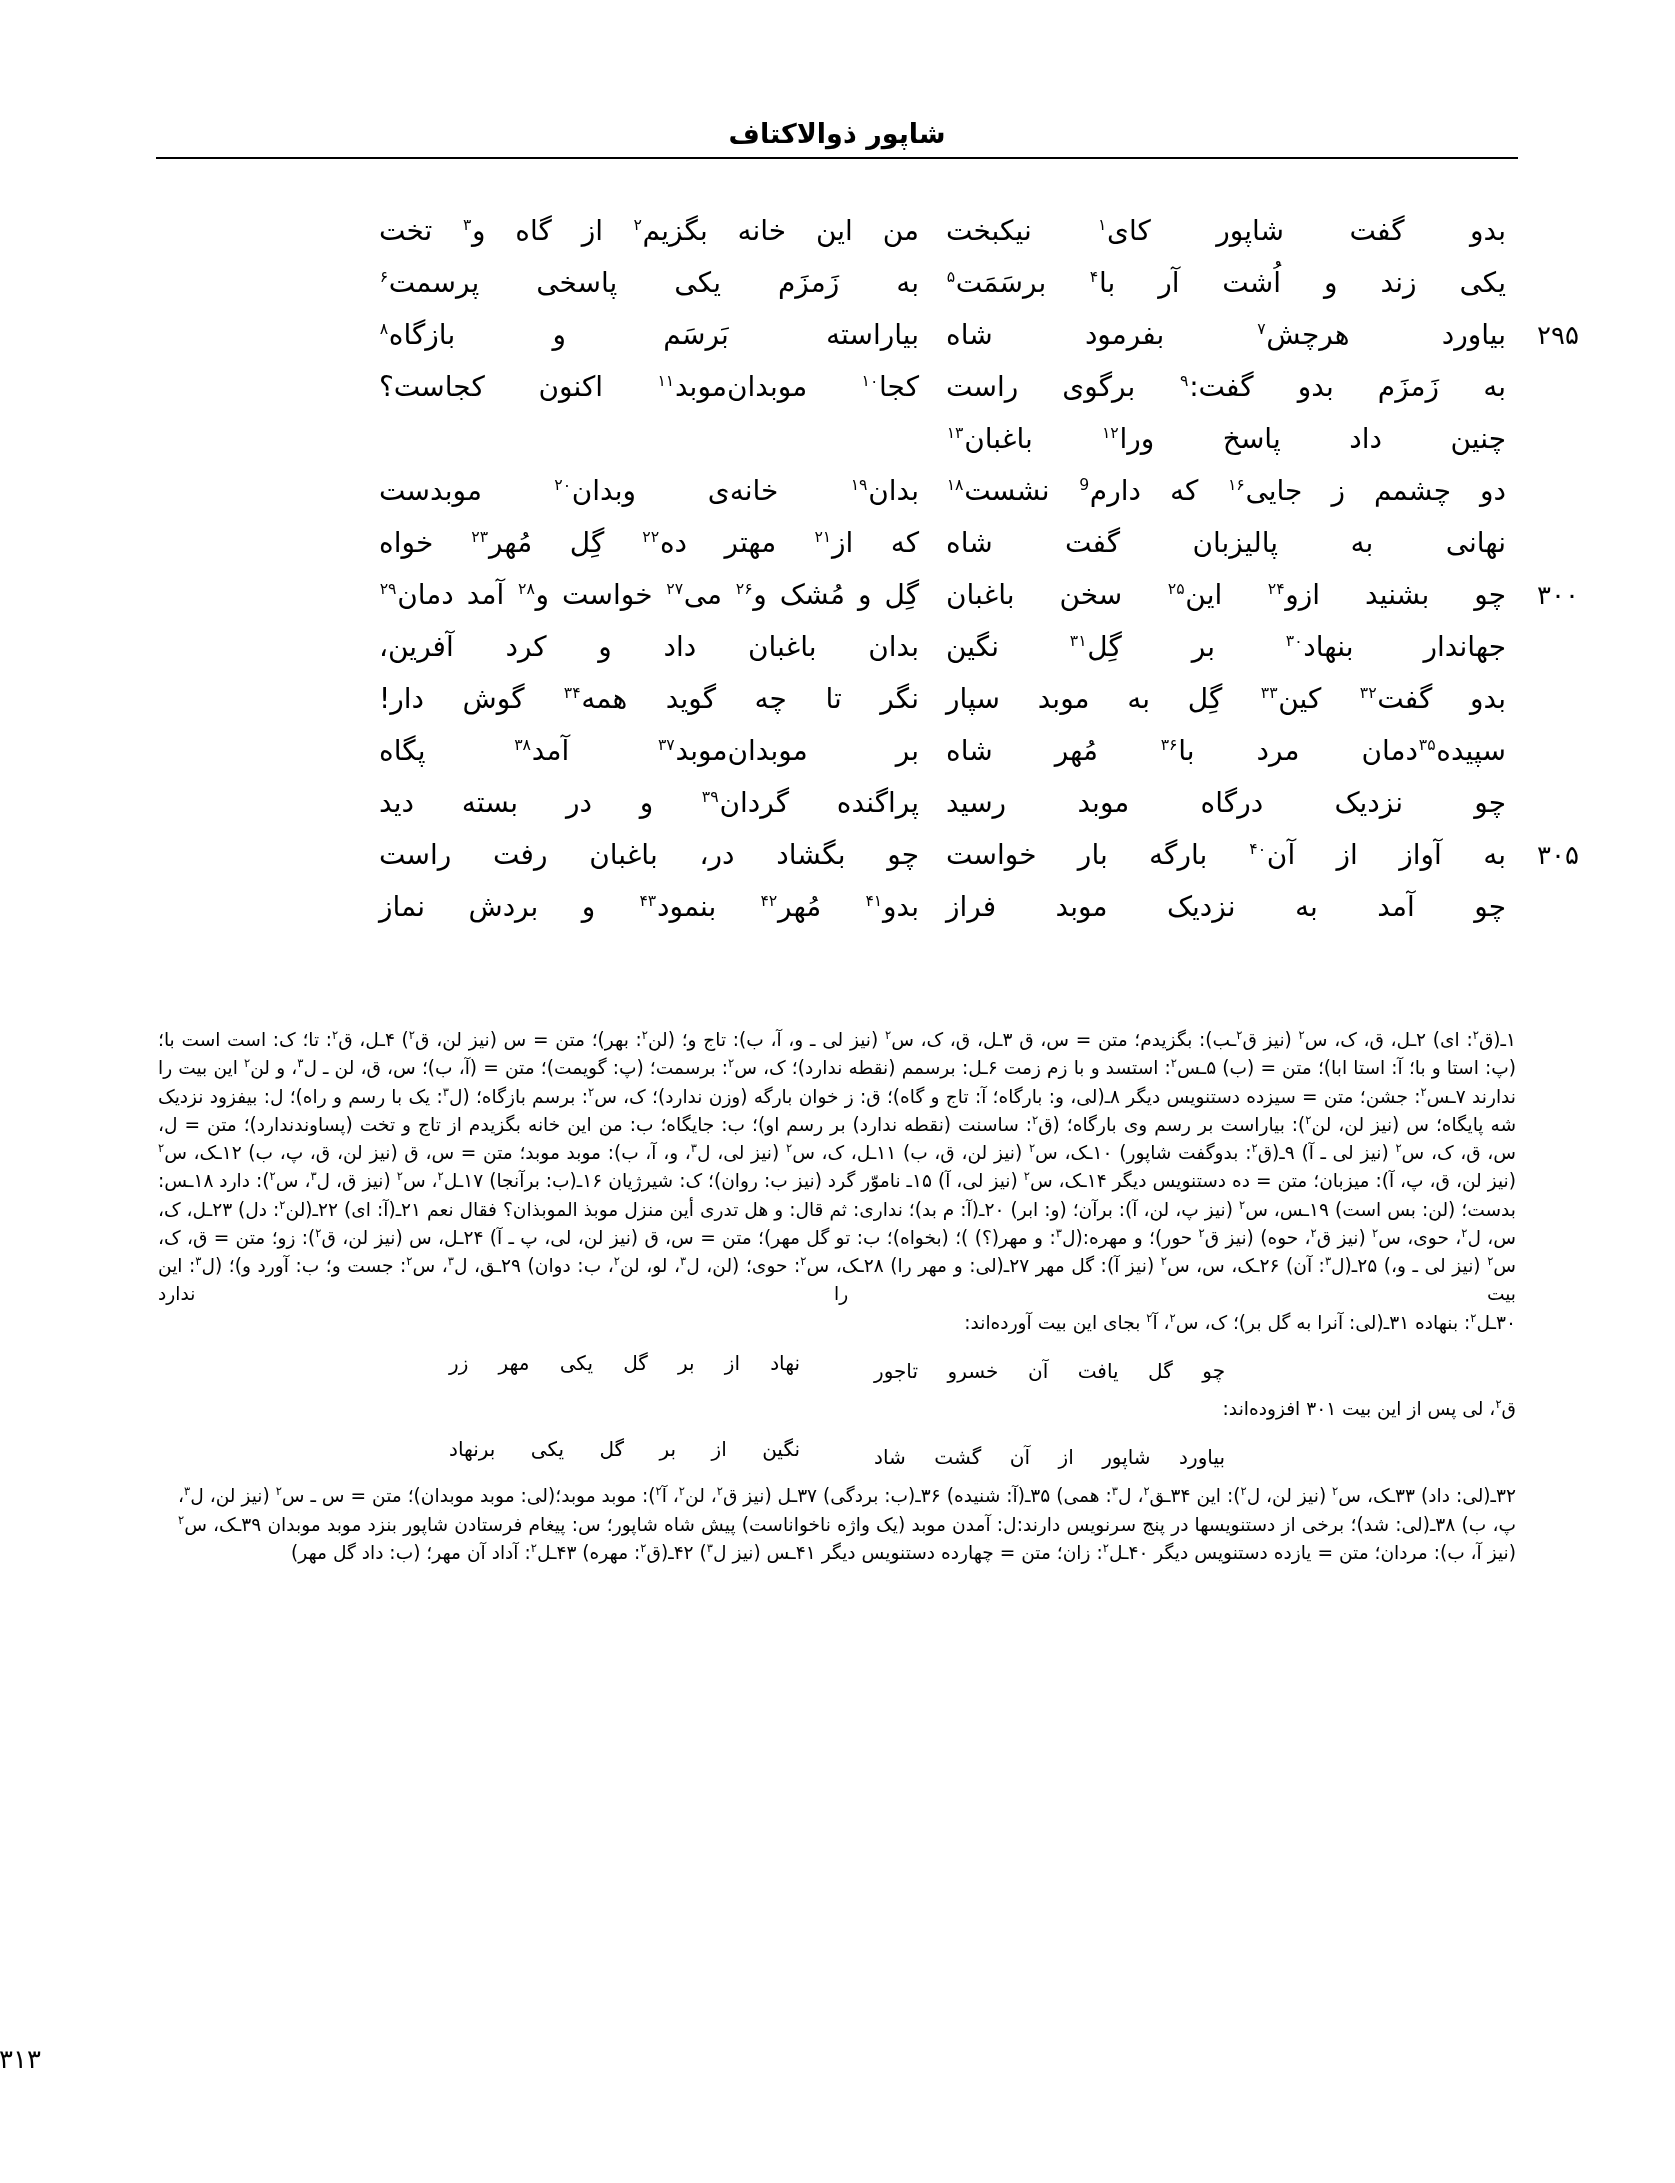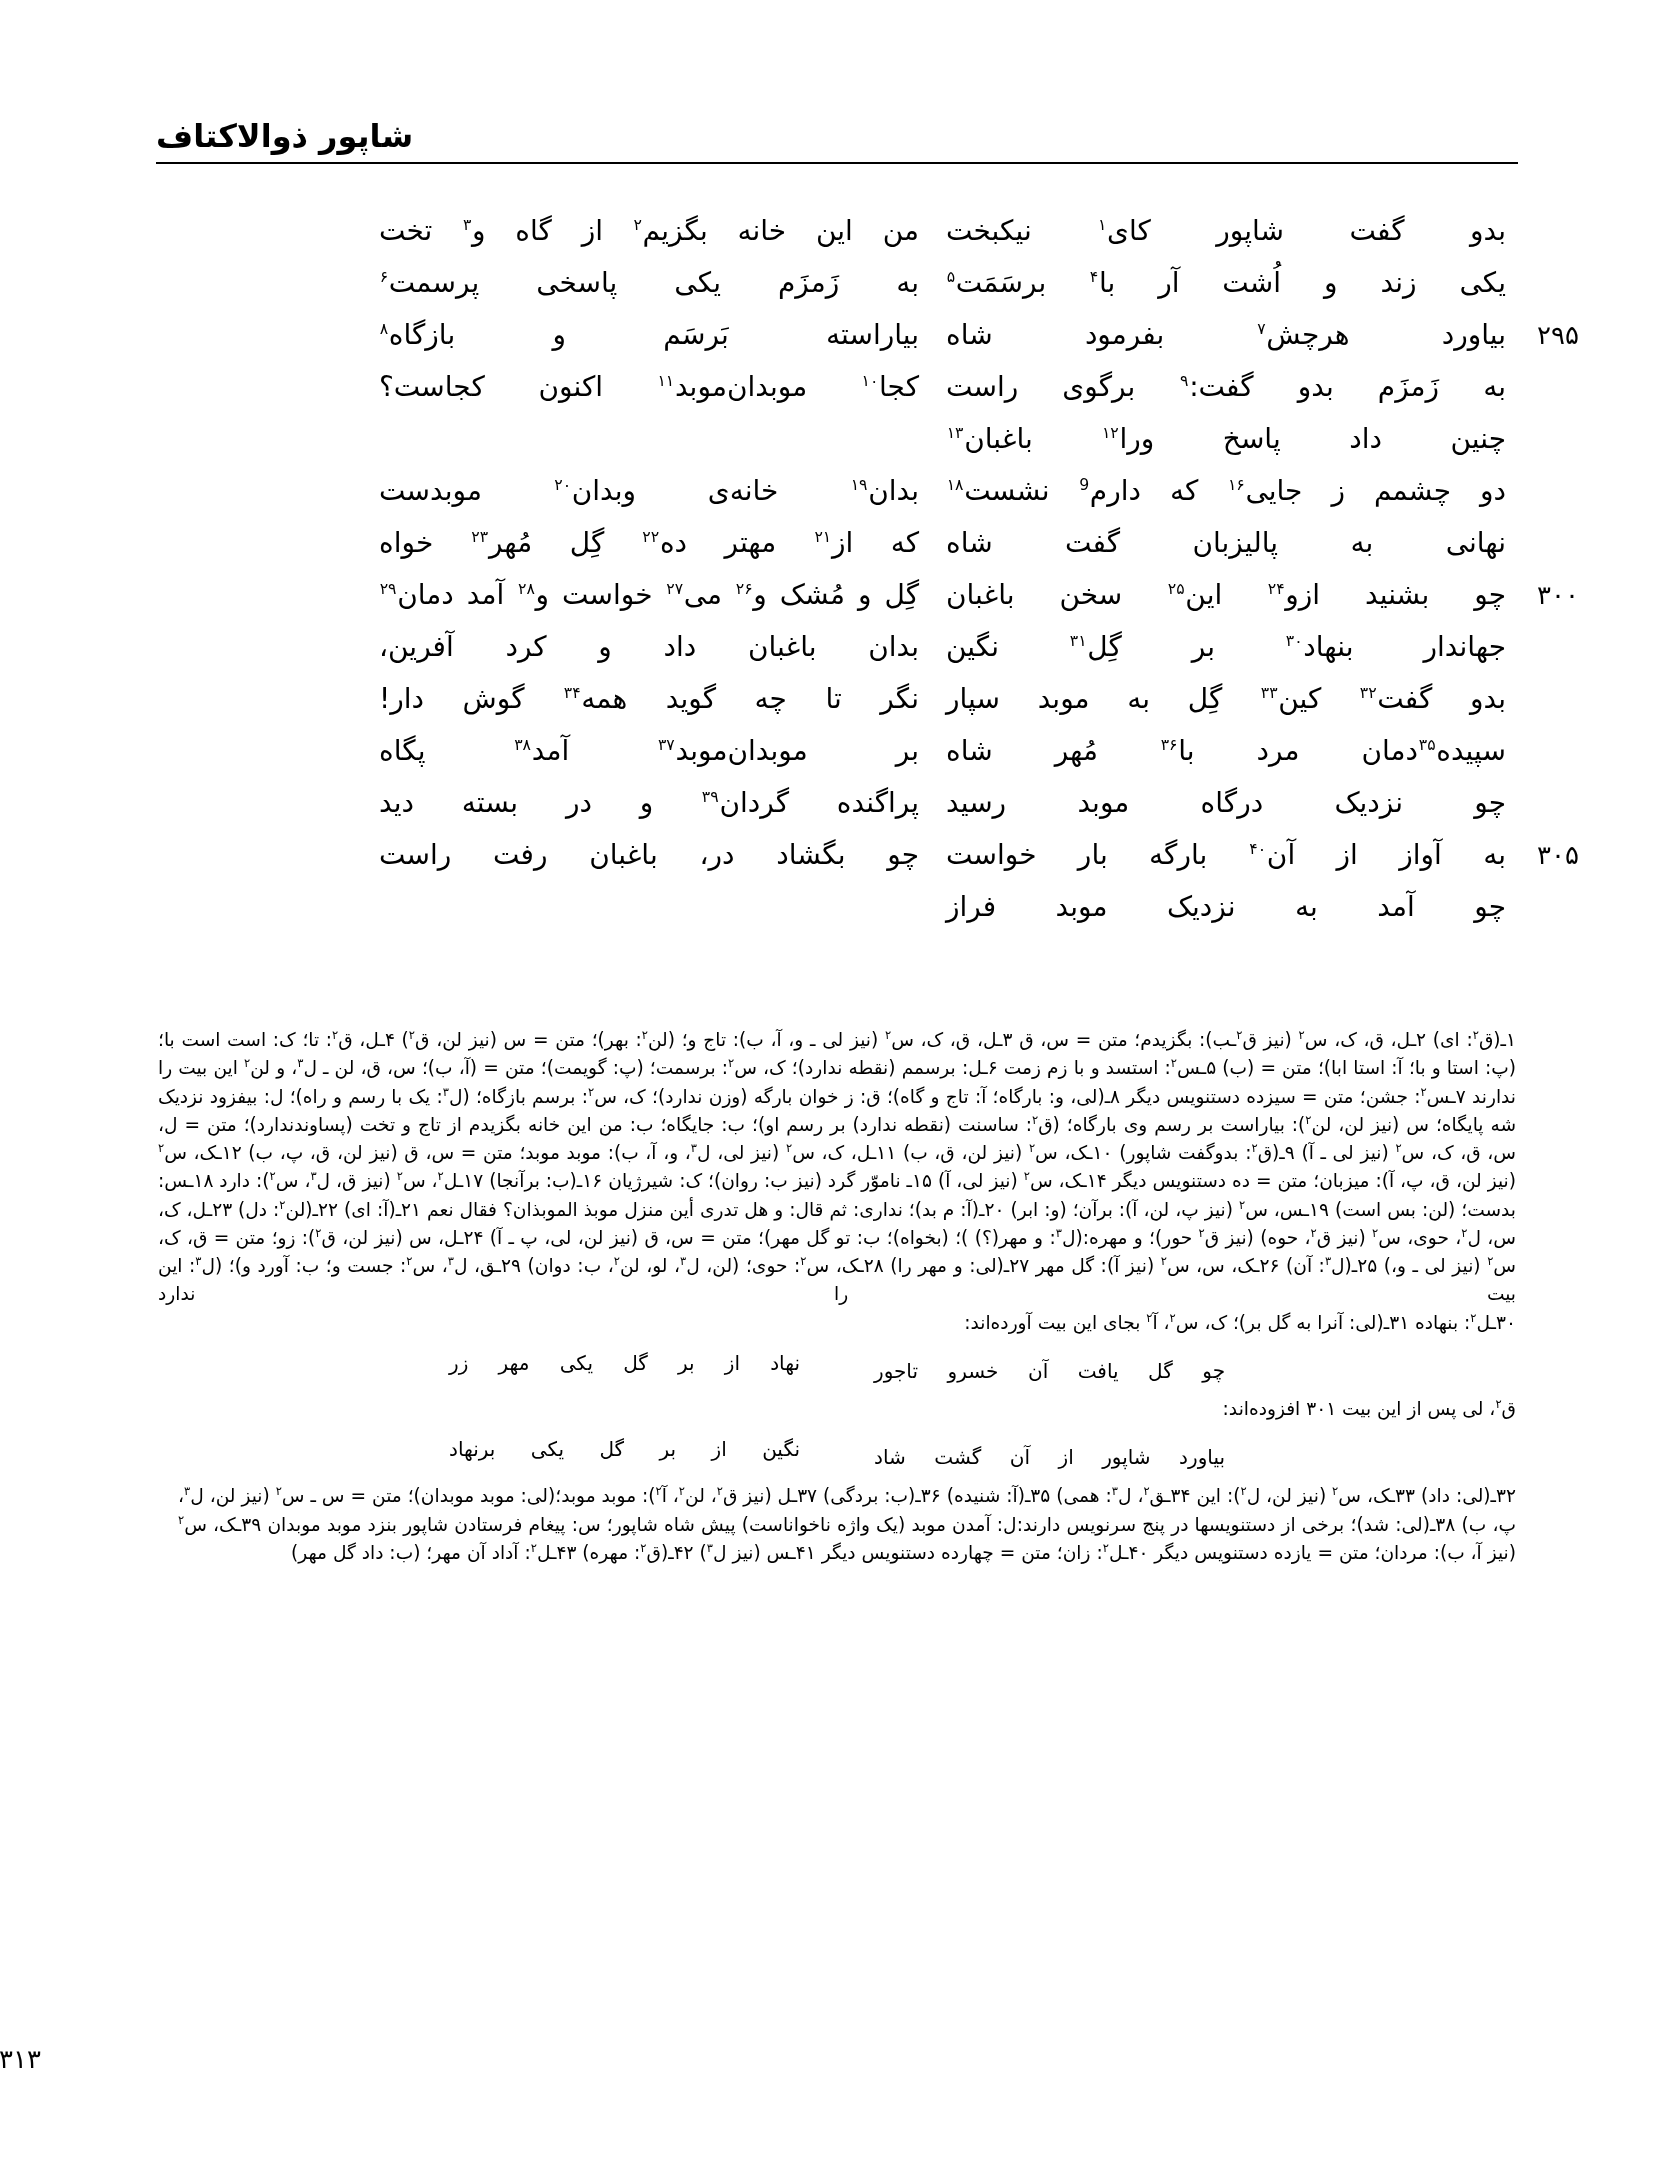--- a/index.html
+++ b/index.html
@@ -19,24 +19,24 @@
   }
 
   
   .header {
     position: absolute;
     top: 119px;
     right: 157px;
     left: 157px;
   }
   .header-title {
-    font-size: 32px;
+    font-size: 27px;
     font-weight: bold;
     line-height: 1.1;
-    text-align: left;
+    text-align: center;
     letter-spacing: 0.3px;
   }
   .header-rule {
     margin-top: 8px;
     height: 2px;
     background: #000;
     width: 100%;
   }
 
   
@@ -263,20 +263,23 @@
           <span class="txt">به آواز از آن<sup class="mark">۴۰</sup> بارگه بار خواست</span>
         </div>
         <div class="hemistich left">
           <span class="txt">چو بگشاد در، باغبان رفت راست</span>
         </div>
       </div>
       <div class="verse-row">
         <div class="hemistich right">
           <span class="txt">چو آمد به نزدیک موبد فراز</span>
         </div>
+        <div class="hemistich left">
+          <span class="txt">بدو<sup class="mark">۴۱</sup> مُهر<sup class="mark">۴۲</sup> بنمود<sup class="mark">۴۳</sup> و بردش نماز</span>
+        </div>
       </div>
     </div>
 
   <div class="apparatus" id="apparatus">
       <p>۱ـ(ق<sup>۲</sup>: ای) ۲ـل، ق، ک، س<sup>۲</sup> (نیز ق<sup>۲</sup>ـب): بگزیدم؛ متن = س، ق ۳ـل، ق، ک، س<sup>۲</sup> (نیز لی ـ و، آ، ب): تاج و؛ (لن<sup>۲</sup>: بهر)؛ متن = س (نیز لن، ق<sup>۲</sup>) ۴ـل، ق<sup>۲</sup>: تا؛ ک: است است با؛ (پ: استا و با؛ آ: استا ابا)؛ متن = (ب) ۵ـس<sup>۲</sup>: استسد و با زم زمت ۶ـل: برسمم (نقطه ندارد)؛ ک، س<sup>۲</sup>: برسمت؛ (پ: گویمت)؛ متن = (آ، ب)؛ س، ق، لن ـ ل<sup>۳</sup>، و لن<sup>۲</sup> این بیت را ندارند ۷ـس<sup>۲</sup>: جشن؛ متن = سیزده دستنویس دیگر ۸ـ(لی، و: بارگاه؛ آ: تاج و گاه)؛ ق: ز خوان بارگه (وزن ندارد)؛ ک، س<sup>۲</sup>: برسم بازگاه؛ (ل<sup>۳</sup>: یک با رسم و راه)؛ ل: بیفزود نزدیک شه پایگاه؛ س (نیز لن، لن<sup>۲</sup>): بیاراست بر رسم وی بارگاه؛ (ق<sup>۲</sup>: ساسنت (نقطه ندارد) بر رسم او)؛ ب: جایگاه؛ ب: من این خانه بگزیدم از تاج و تخت (پساوندندارد)؛ متن = ل، س، ق، ک، س<sup>۲</sup> (نیز لی ـ آ) ۹ـ(ق<sup>۲</sup>: بدوگفت شاپور) ۱۰ـک، س<sup>۲</sup> (نیز لن، ق، ب) ۱۱ـل، ک، س<sup>۲</sup> (نیز لی، ل<sup>۳</sup>، و، آ، ب): موبد موبد؛ متن = س، ق (نیز لن، ق، پ، ب) ۱۲ـک، س<sup>۲</sup> (نیز لن، ق، پ، آ): میزبان؛ متن = ده دستنویس دیگر ۱۴ـک، س<sup>۲</sup> (نیز لی، آ) ۱۵ـ ناموّر گرد (نیز ب: روان)؛ ک: شیرژیان ۱۶ـ(ب: برآنجا) ۱۷ـل<sup>۲</sup>، س<sup>۲</sup> (نیز ق، ل<sup>۳</sup>، س<sup>۲</sup>): دارد ۱۸ـس: بدست؛ (لن: بس است) ۱۹ـس، س<sup>۲</sup> (نیز پ، لن، آ): برآن؛ (و: ابر) ۲۰ـ(آ: م بد)؛ ندارى: ثم قال: و هل تدرى أين منزل موبذ الموبذان؟ فقال نعم ۲۱ـ(آ: ای) ۲۲ـ(لن<sup>۲</sup>: دل) ۲۳ـل، ک، س، ل<sup>۲</sup>، حوی، س<sup>۲</sup> (نیز ق<sup>۲</sup>، حوه) (نیز ق<sup>۲</sup> حور)؛ و مهره:(ل<sup>۳</sup>: و مهر(؟) )؛ (بخواه)؛ ب: تو گل مهر)؛ متن = س، ق (نیز لن، لی، پ ـ آ) ۲۴ـل، س (نیز لن، ق<sup>۲</sup>): زو؛ متن = ق، ک، س<sup>۲</sup> (نیز لی ـ و،) ۲۵ـ(ل<sup>۳</sup>: آن) ۲۶ـک، س، س<sup>۲</sup> (نیز آ): گل مهر ۲۷ـ(لی: و مهر را) ۲۸ـک، س<sup>۲</sup>: حوی؛ (لن، ل<sup>۳</sup>، لو، لن<sup>۲</sup>، ب: دوان) ۲۹ـق، ل<sup>۳</sup>، س<sup>۲</sup>: جست و؛ ب: آورد و)؛ (ل<sup>۳</sup>: این بیت را ندارد</p>
       <p class="note-intro">۳۰ـل<sup>۲</sup>: بنهاده ۳۱ـ(لی: آنرا به گل بر)؛ ک، س<sup>۲</sup>، آ<sup>۲</sup> بجای این بیت آورده‌اند:</p>
       <div class="inset-couplet">
         <div class="ih rgt">چو گل یافت آن خسرو تاجور</div>
         <div class="ih">نهاد از بر گل یکی مهر زر</div>
       </div>

